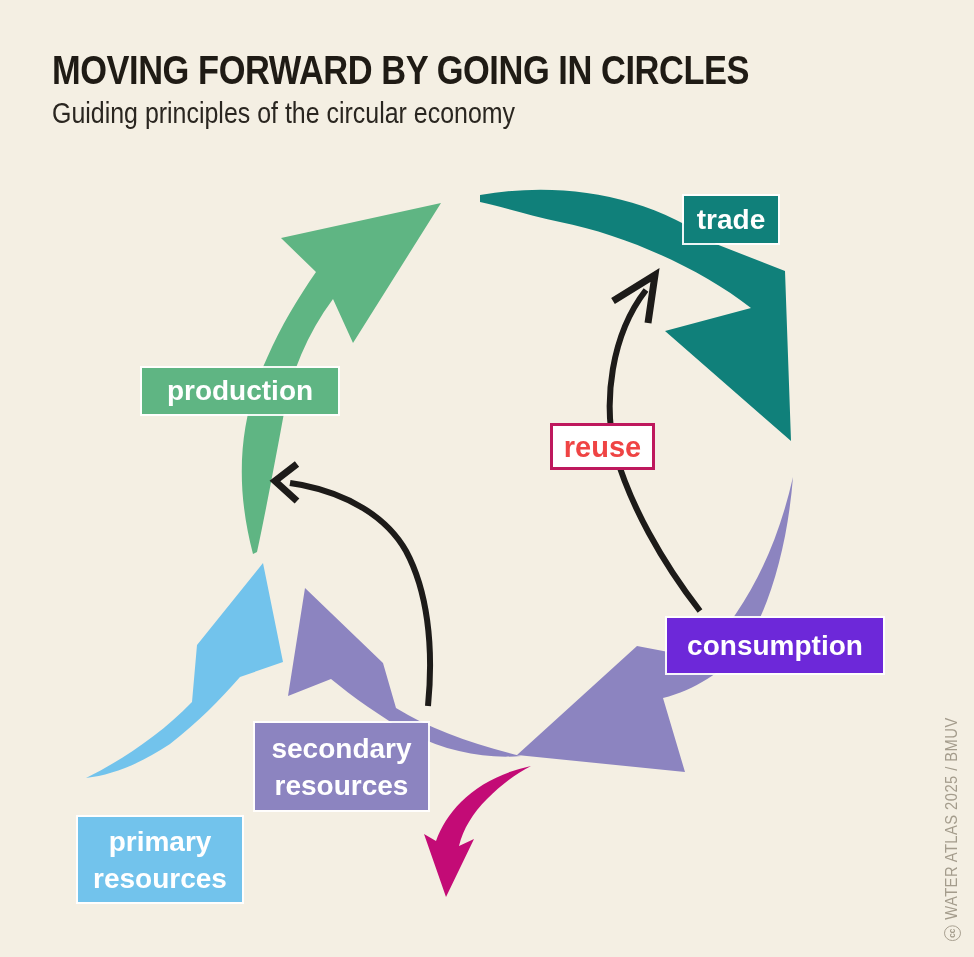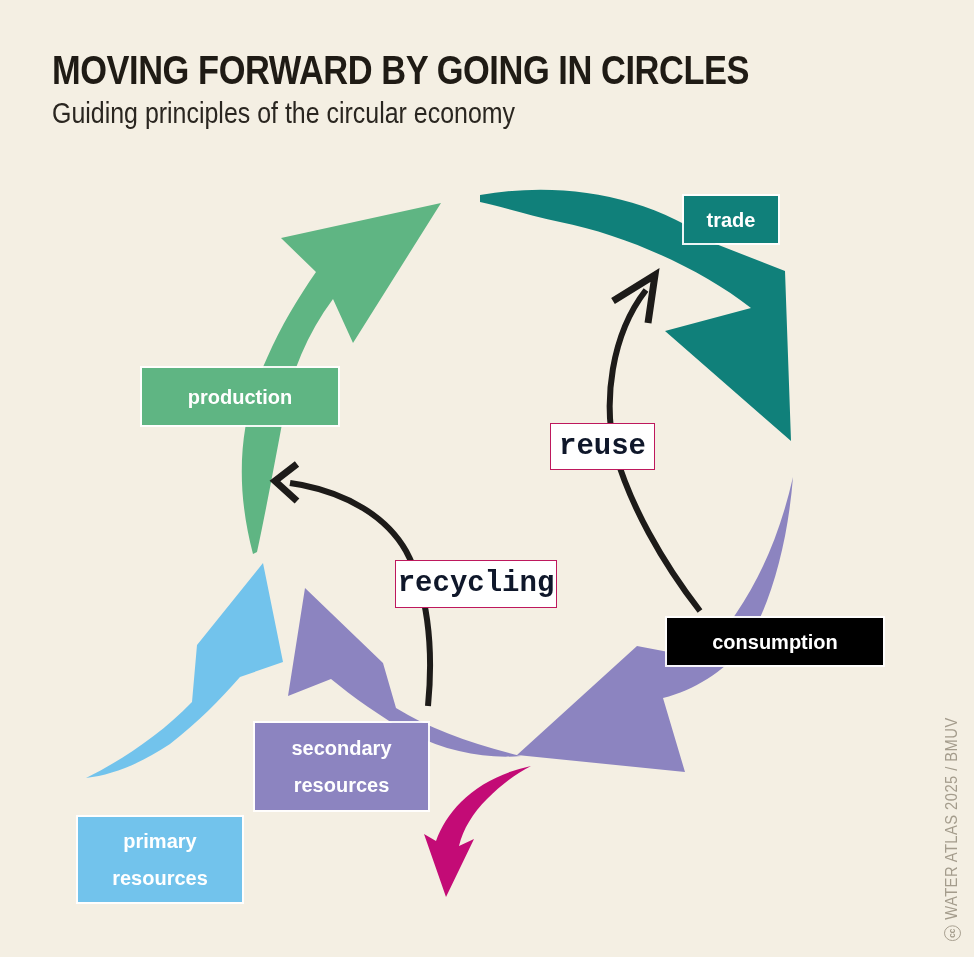--- a/index.html
+++ b/index.html
@@ -13,28 +13,28 @@
   }
   .subtitle{
     position:absolute;left:52px;top:97px;
     font-size:29px;font-weight:normal;color:#2a2620;
     white-space:nowrap;
     transform:scaleX(0.86);transform-origin:0 0;
   }
   svg.arrows{position:absolute;left:0;top:0;}
   .label{
     position:absolute;display:flex;align-items:center;justify-content:center;
-    font-weight:bold;color:#ffffff;font-size:20px;line-height:34px;
+    font-weight:bold;color:#ffffff;font-size:28px;line-height:34px;
     text-align:center;box-sizing:border-box;
     outline:2px solid rgba(255,255,255,0.92);
   }
   .label.two-line{flex-direction:column;line-height:37px;}
   .label.outline-box{
-    background:#ffffff;color:#0f172a;border:1px solid #be185d;
-    outline:none;font-size:29px;font-family:Liberation Mono, monospace;
+    background:#ffffff;color:#ef4444;border:3px solid #be185d;
+    outline:none;font-size:29px;
   }
   .attribution{
     position:absolute;left:941px;top:941px;
     width:250px;height:22px;
     transform:rotate(-90deg) scaleX(0.92);transform-origin:0 0;
     font-size:16px;color:#a49c8c;letter-spacing:0.5px;
     display:flex;align-items:center;gap:6px;white-space:nowrap;
   }
   .cc-badge{
     display:inline-flex;align-items:center;justify-content:center;
@@ -117,37 +117,34 @@
 
     <g>
       <path fill="none" stroke-width="6" d="M 428 706
                C 434 645 427 590 406 551
                C 386 516 347 494 302 485
                L 290 483" stroke="#1d1b19"></path>
       <path fill="none" stroke-width="7" d="M 297 464 L 275 481 L 297 501" stroke="#1d1b19"></path>
     </g>
   </svg>
 
-  <div class="label" style="left: 142px; top: 368px; width: 196px; height: 57px; background-color: rgb(95, 181, 131);">
+  <div class="label" style="left: 142px; top: 368px; width: 196px; height: 46px; background-color: rgb(95, 181, 131);">
     <span>production</span>
   </div>
 
   <div class="label" style="left: 684px; top: 196px; width: 94px; height: 47px; background-color: rgb(16, 128, 122);">
     <span>trade</span>
   </div>
 
   <div class="label outline-box" style="left:550px;top:423px;width:105px;height:47px;">
     <span>reuse</span>
   </div>
 
-  <div class="label outline-box" style="left:395px;top:560px;width:162px;height:48px;">
-    <span>recycling</span>
-  </div>
 
-  <div class="label" style="left: 667px; top: 618px; width: 216px; height: 47px; background-color: #000000;">
+  <div class="label" style="left: 667px; top: 618px; width: 216px; height: 55px; background-color: #6d28d9;">
     <span>consumption</span>
   </div>
 
   <div class="label two-line" style="left: 255px; top: 723px; width: 173px; height: 87px; background-color: rgb(140, 132, 192);">
     <span>secondary</span>
     <span>resources</span>
   </div>
 
   <div class="label two-line" style="left: 78px; top: 817px; width: 164px; height: 85px; background-color: rgb(114, 195, 236);">
     <span>primary</span>

